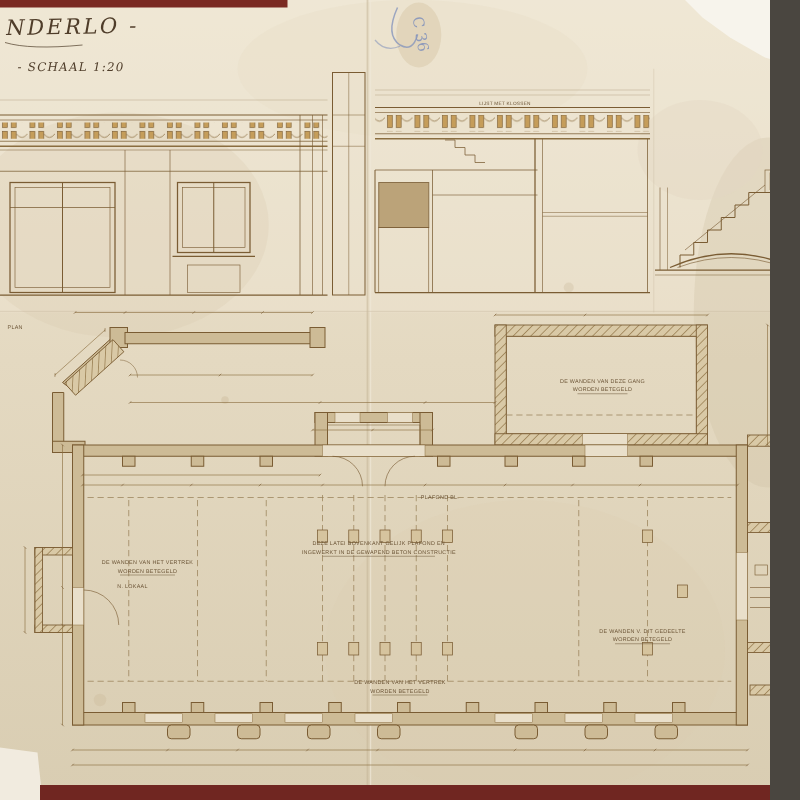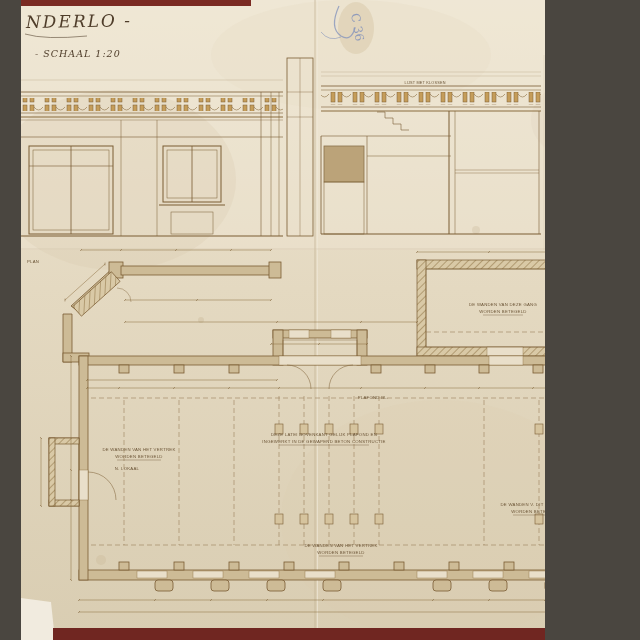--- a/index.html
+++ b/index.html
@@ -1,16 +1,16 @@
 <!DOCTYPE html>
 <html><head>
 <meta charset="utf-8">
 <style>
   html,body{margin:0;padding:0;background:#4a4640;}
-  .sheet{width:524px;height:640px;position:relative;overflow:hidden;padding-left:21px;}
+  .sheet{width:616px;height:640px;position:relative;overflow:hidden;}
   svg{display:block;}
   text{font-family:"Liberation Sans",sans-serif;}
   .anno{font-size:4.3px;fill:#6b5436;letter-spacing:.25px;}
   .annoSm{font-size:3.8px;fill:#6b5436;letter-spacing:.2px;}
   .mid{text-anchor:middle;}
   .title1{font-family:"DejaVu Serif",serif;font-style:italic;font-size:17px;fill:#4f3d2a;letter-spacing:2px;}
   .title2{font-family:"DejaVu Serif",serif;font-style:italic;font-size:9.5px;fill:#4f3d2a;letter-spacing:1px;}
   .pencil{font-family:"DejaVu Serif",serif;font-size:12px;fill:#8292bb;opacity:.85;}
   .dim{stroke:#8a6d3f;stroke-width:.5;fill:none;marker-start:url(#tk);marker-mid:url(#tk);marker-end:url(#tk);}
   .ink{stroke:#7a5c33;fill:none;}

